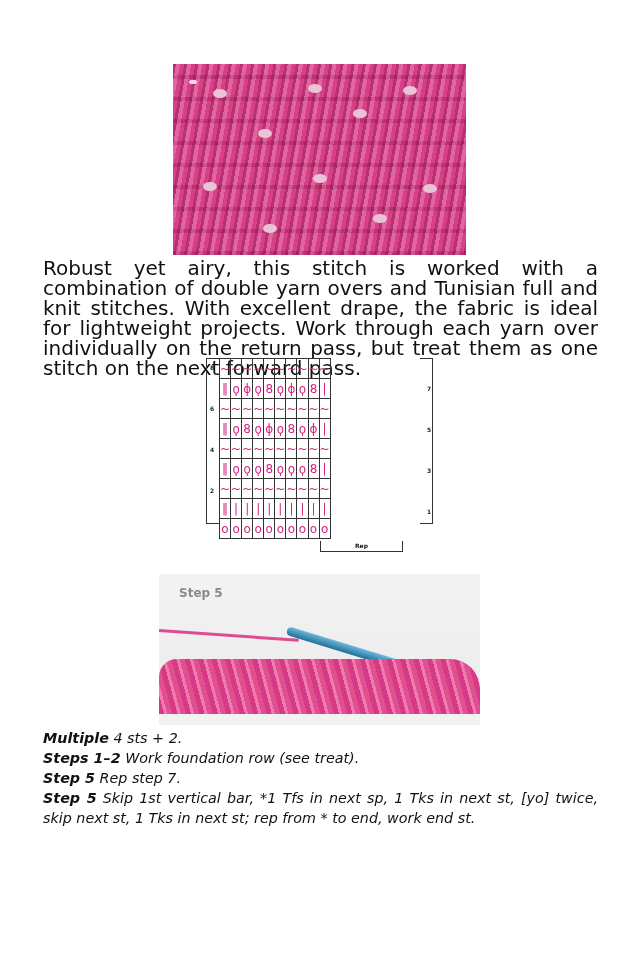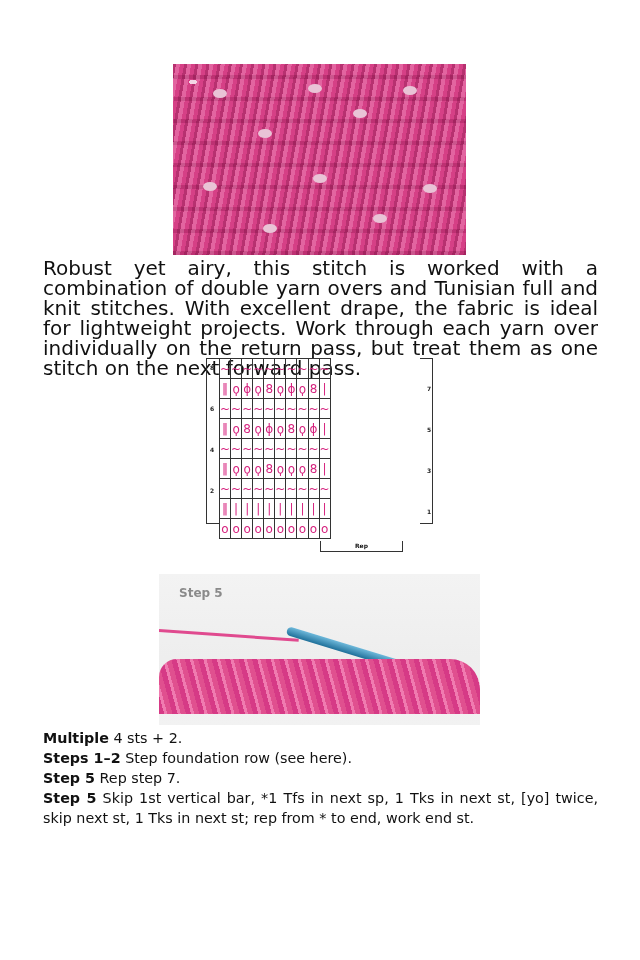--- a/index.html
+++ b/index.html
@@ -19,21 +19,21 @@
   .left-frame { position:absolute; left:0; top:3px; width:13px; height:164px; border:1px solid #333; border-right:none; }
   .right-frame { position:absolute; left:214px; top:3px; width:12px; height:164px; border:1px solid #333; border-left:none; }
   .rep { position:absolute; left:114px; top:186px; width:81px; height:10px; border:1px solid #333; border-top:none; font-size:6px; font-weight:bold; text-align:center; line-height:10px; }
   .step-photo { position:absolute; left:159px; top:574px; width:321px; height:151px; background:linear-gradient(180deg,#f3f3f3 0%, #eeeeee 55%, #f2f2f2 100%); overflow:hidden; }
   .step-label { position:absolute; left:20px; top:12px; font-size:12px; font-weight:bold; color:#8a8a8a; }
   .yarn-row { position:absolute; left:0; top:85px; width:321px; height:55px;
     background: repeating-linear-gradient(75deg, #d63a86 0 5px, #f07bb0 5px 8px, #e0508f 8px 13px); border-radius:18px 30px 0 0; }
   .yarn-strand { position:absolute; left:0; top:55px; width:140px; height:3px; background:#e04a8f; transform:rotate(4deg); transform-origin:left; }
   .hook { position:absolute; left:128px; top:52px; width:200px; height:9px; background:linear-gradient(180deg,#6db8da,#1e6f99); border-radius:5px; transform:rotate(17deg); transform-origin:left; }
   .instructions { position:absolute; left:43px; top:728px; width:555px; font-size:14.3px; line-height:20px; }
-  .instructions p { margin:0; text-align:justify; text-align-last:left; }
+  .instructions p { margin:0; text-align:justify; text-align-last:left;font-style:italic; }
   .instructions b { font-weight:bold; }
 </style>
 </head>
 <body>
 
 <div class="swatch">
   <span class="hole" style="left:40px;top:25px"></span>
   <span class="hole" style="left:135px;top:20px"></span>
   <span class="hole" style="left:230px;top:22px"></span>
   <span class="hole" style="left:85px;top:65px"></span>
@@ -175,16 +175,16 @@
 
 <div class="step-photo">
   <span class="step-label">Step 5</span>
   <div class="yarn-strand"></div>
   <div class="hook"></div>
   <div class="yarn-row"></div>
 </div>
 
 <div class="instructions">
   <p><b>Multiple</b><span> 4 sts + 2.</span></p>
-  <p><b>Steps 1–2</b><span> Step foundation row (see here).</span></p>
+  <p><b>Steps 1–2</b><span> Work foundation row (see treat).</span></p>
   <p><b>Step 5</b><span> Rep step 7.</span></p>
   <p><b>Step 5</b><span> Skip 1st vertical bar, *1 Tfs in next sp, 1 Tks in next st, [yo] twice, skip next st, 1 Tks in next st; rep from * to end, work end st.</span></p>
 </div>
 
 </body></html>

